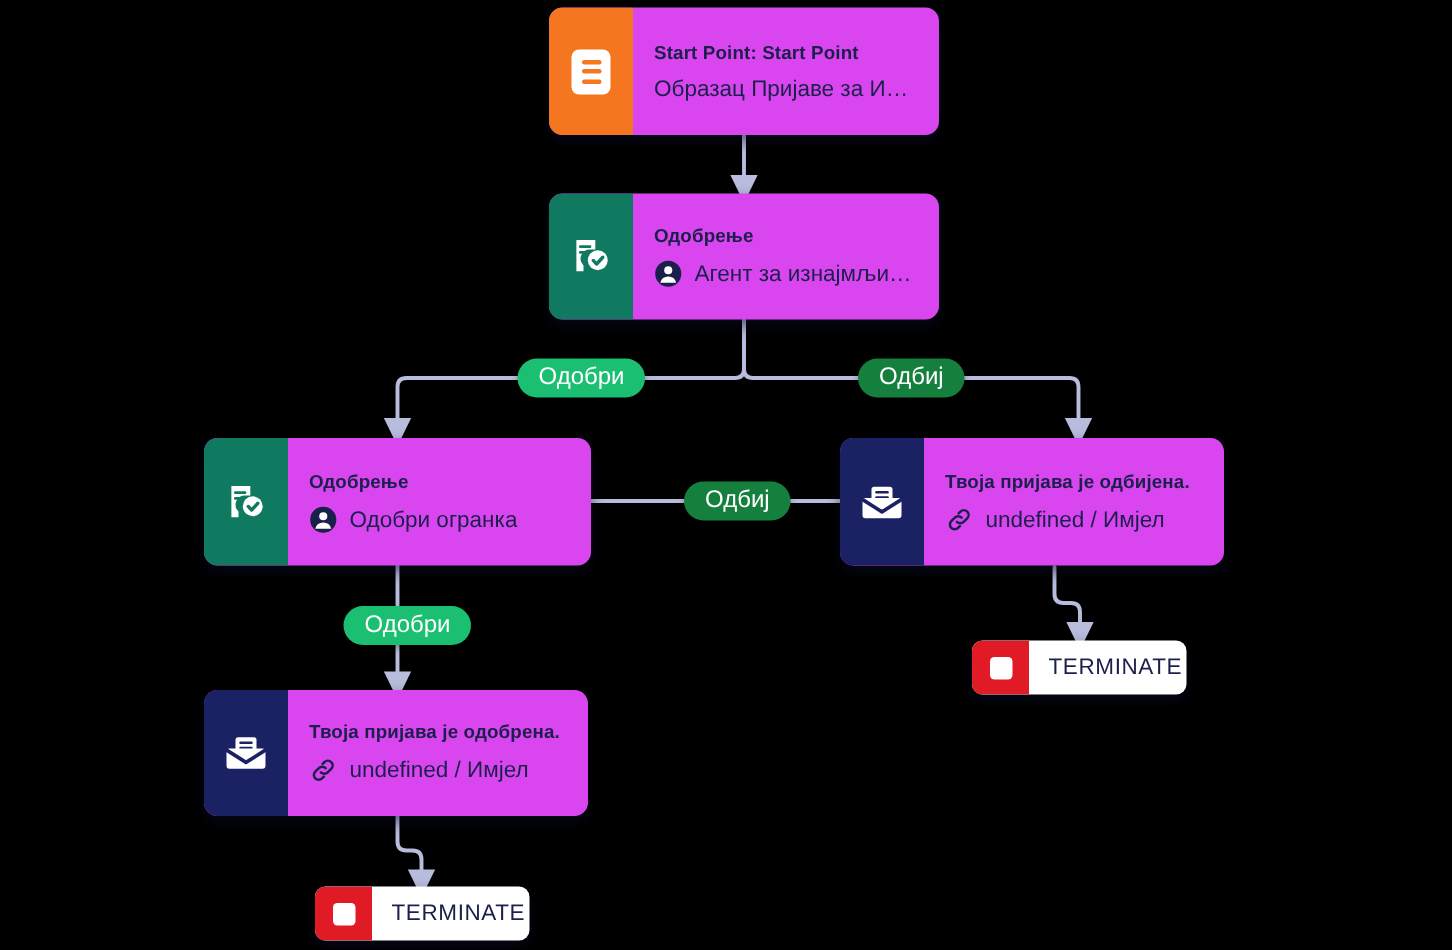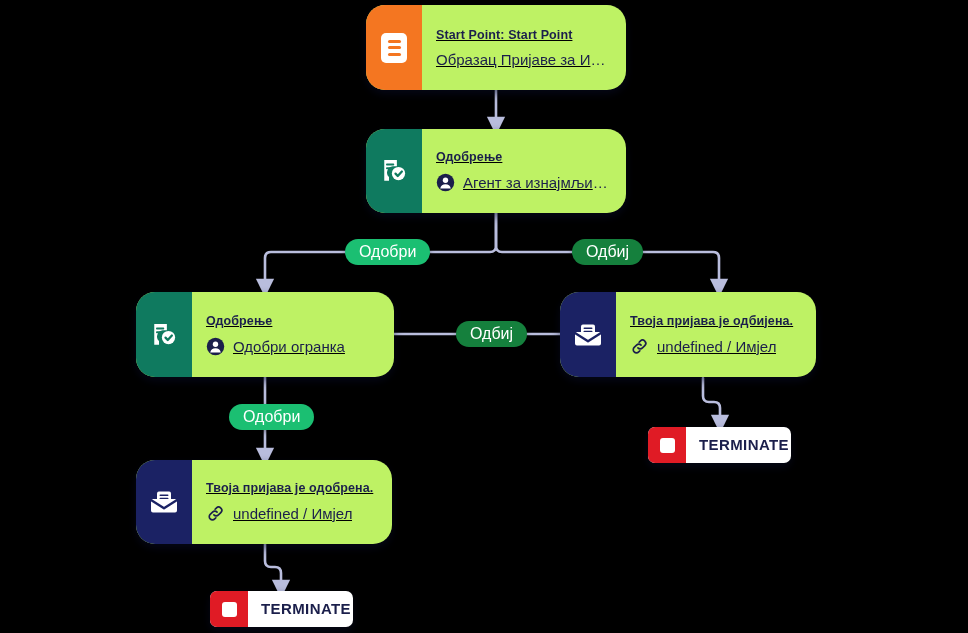--- a/index.html
+++ b/index.html
@@ -21,25 +21,24 @@
     width: 968px;
     height: 633px;
     pointer-events: none;
   }
 
   
   .node {
     position: absolute;
     display: flex;
     align-items: stretch;
-    background: #bef264;
-    border-radius: 19px;
+    background: #d946ef;
+    border-radius: 9px;
     box-shadow: 0 4px 9px rgba(10,12,40,0.55);
     overflow: hidden;
-    text-decoration: underline;
   }
   .node-icon {
     width: 56px;
     flex: 0 0 56px;
     display: flex;
     align-items: center;
     justify-content: center;
   }
   .node-body {
     flex: 1 1 auto;
@@ -143,21 +142,21 @@
     height: 15px;
     background: #ffffff;
     border-radius: 3px;
   }
   .terminate .t-label {
     flex: 1 1 auto;
     display: flex;
     align-items: center;
     padding: 0 16px 2px 13px;
     font-size: 15px;
-    font-weight: bold;
+    font-weight: normal;
     color: #1b1f4b;
     letter-spacing: 0.4px;
     white-space: nowrap;
   }
 
   .avatar-ic, .link-ic, .mail-ic, .appr-ic {
     flex: 0 0 auto;
     display: block;
   }
 </style>

